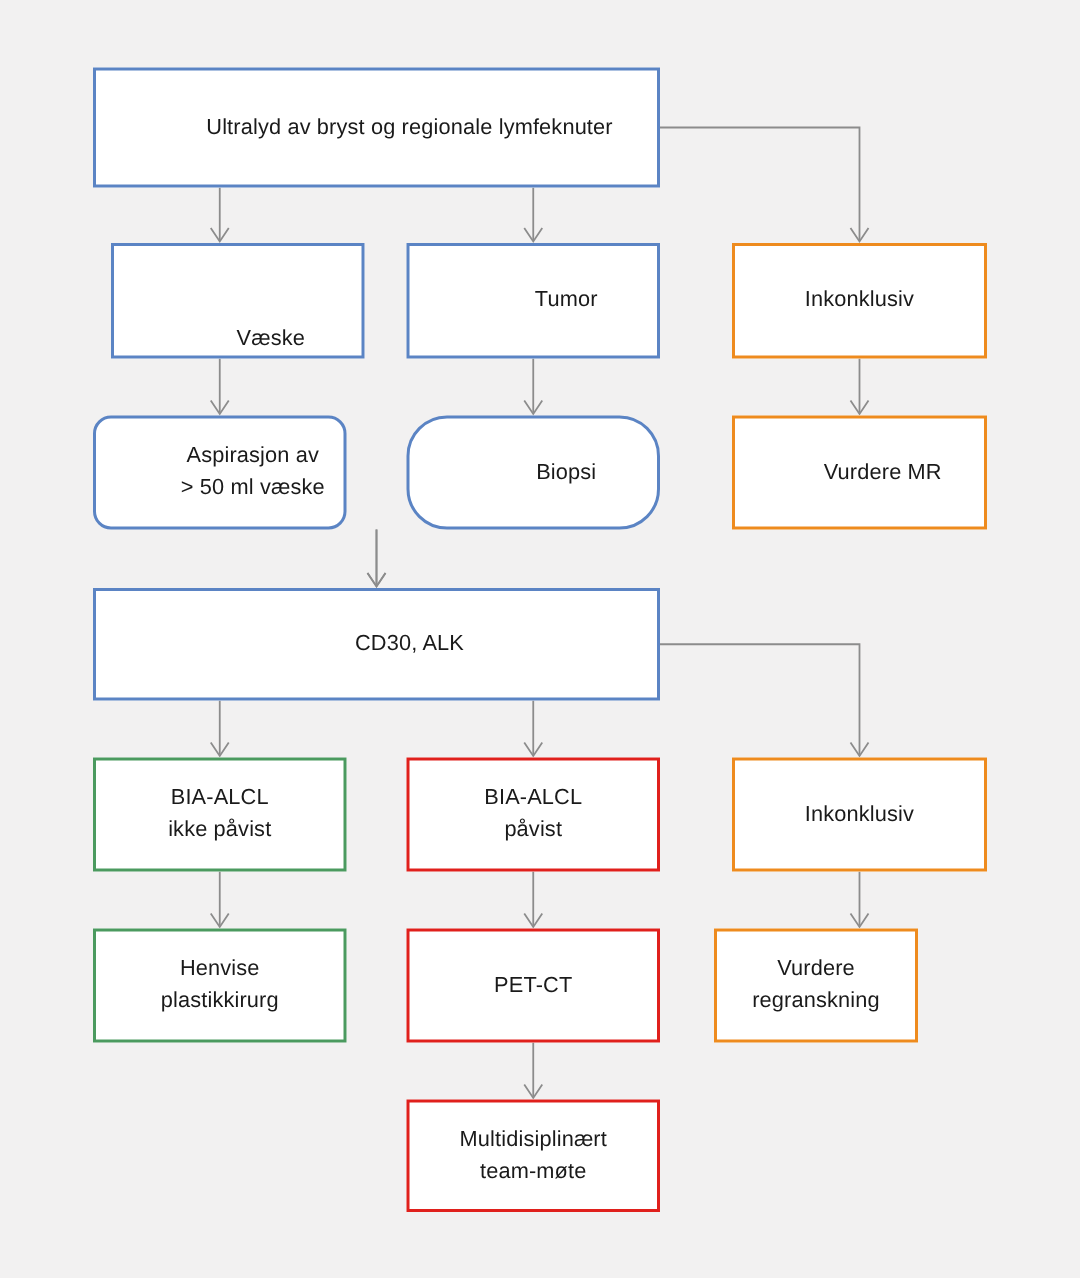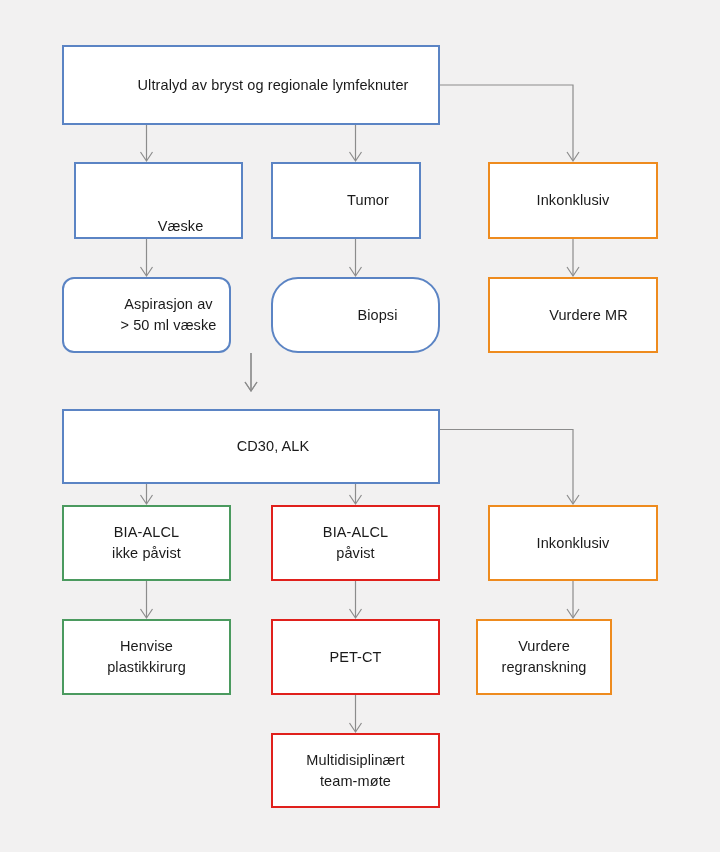--- a/index.html
+++ b/index.html
@@ -87,37 +87,37 @@
       <path d="M355.5,695 L355.5,731" fill="none" stroke="#8c8c8c" stroke-width="1.2"></path>
       <path d="M349.5,723 L355.5,732 L361.5,723" fill="none" stroke="#8c8c8c" stroke-width="1.2"></path>
     </svg>
   <div id="node-layer">
       <div class="node blue" style="left: 62px; top: 45px; width: 378px; height: 80px;">
         <span class="node-label">Ultralyd av bryst og regionale lymfeknuter</span>
       </div>
       <div class="node blue" style="left: 74px; top: 162px; width: 169px; height: 77px; align-items: flex-end;">
         <span class="node-label">Væske</span>
       </div>
-      <div class="node blue" style="left: 271px; top: 162px; width: 150px; height: 77px;">
+      <div class="node blue" style="left: 271px; top: 162px; width: 169px; height: 77px;">
         <span class="node-label">Tumor</span>
       </div>
       <div class="node orange" style="left: 488px; top: 162px; width: 170px; height: 77px;">
         <span class="node-label">Inkonklusiv</span>
       </div>
       <div class="node blue" style="left: 62px; top: 277px; width: 169px; height: 76px; border-radius: 12px;">
         <span class="node-label">Aspirasjon av
 &gt; 50 ml væske</span>
       </div>
       <div class="node blue" style="left: 271px; top: 277px; width: 169px; height: 76px; border-radius: 27px;">
         <span class="node-label">Biopsi</span>
       </div>
       <div class="node orange" style="left: 488px; top: 277px; width: 170px; height: 76px; padding-left: 31px;">
         <span class="node-label">Vurdere MR</span>
       </div>
-      <div class="node blue" style="left: 62px; top: 392px; width: 378px; height: 75px; margin-top: 17px;">
+      <div class="node blue" style="left: 62px; top: 392px; width: 378px; height: 75px;">
         <span class="node-label">CD30, ALK</span>
       </div>
       <div class="node green" style="left: 62px; top: 505px; width: 169px; height: 76px;">
         <span class="node-label">BIA-ALCL
 ikke påvist</span>
       </div>
       <div class="node red" style="left: 271px; top: 505px; width: 169px; height: 76px;">
         <span class="node-label">BIA-ALCL
 påvist</span>
       </div>

